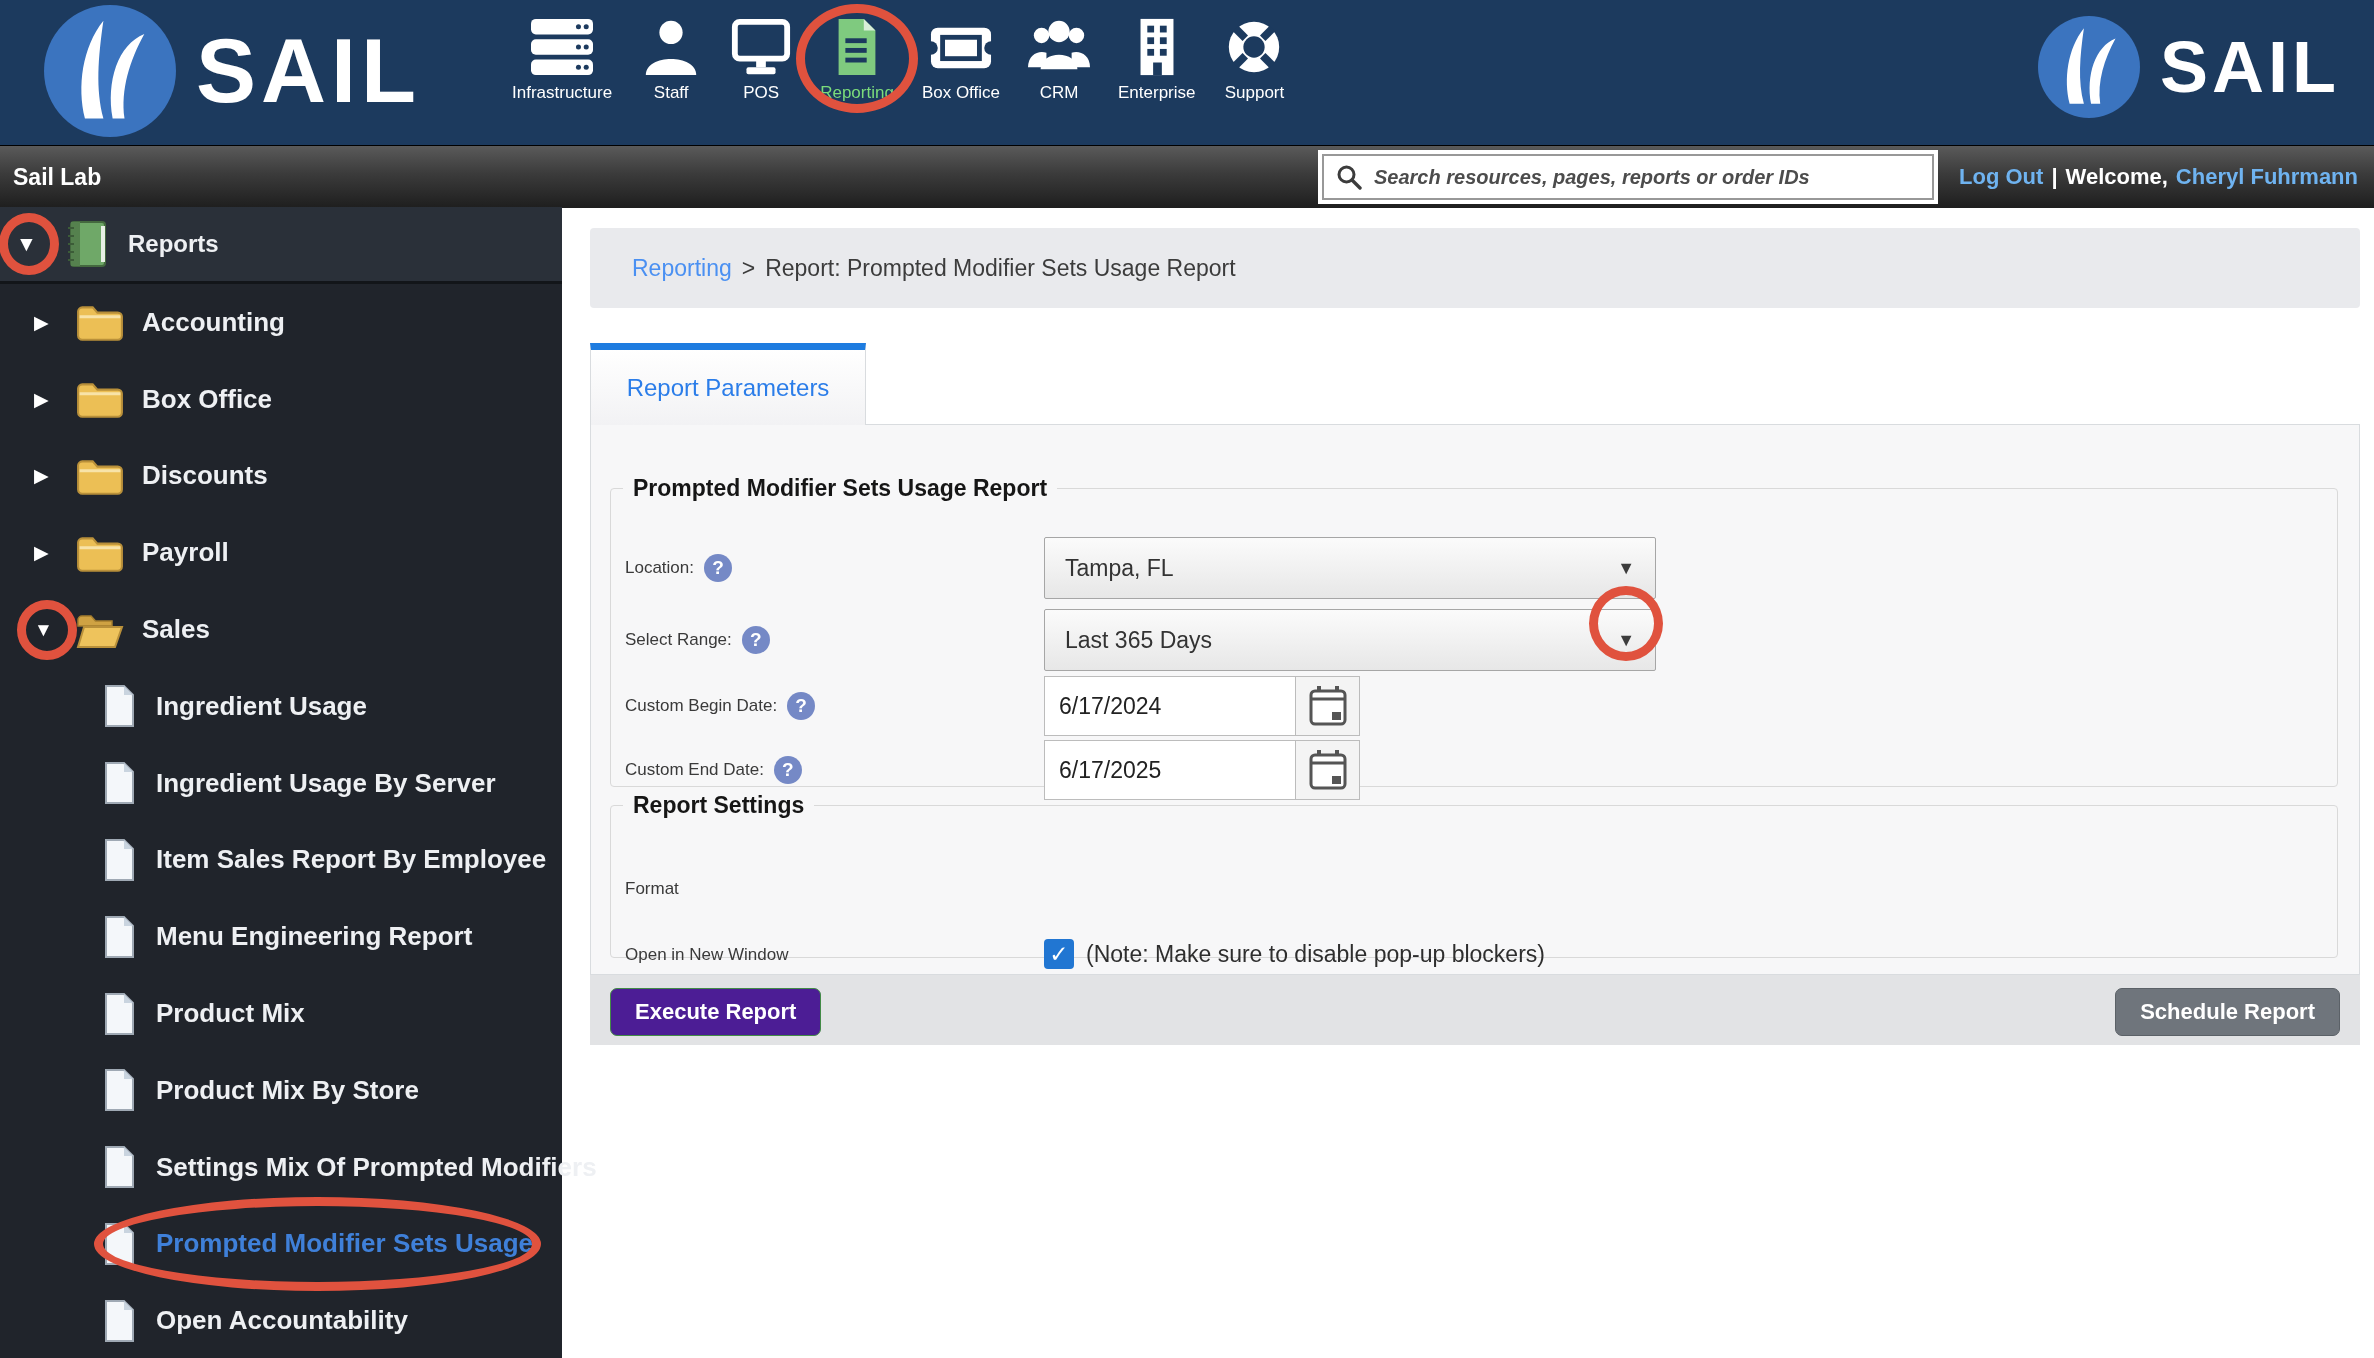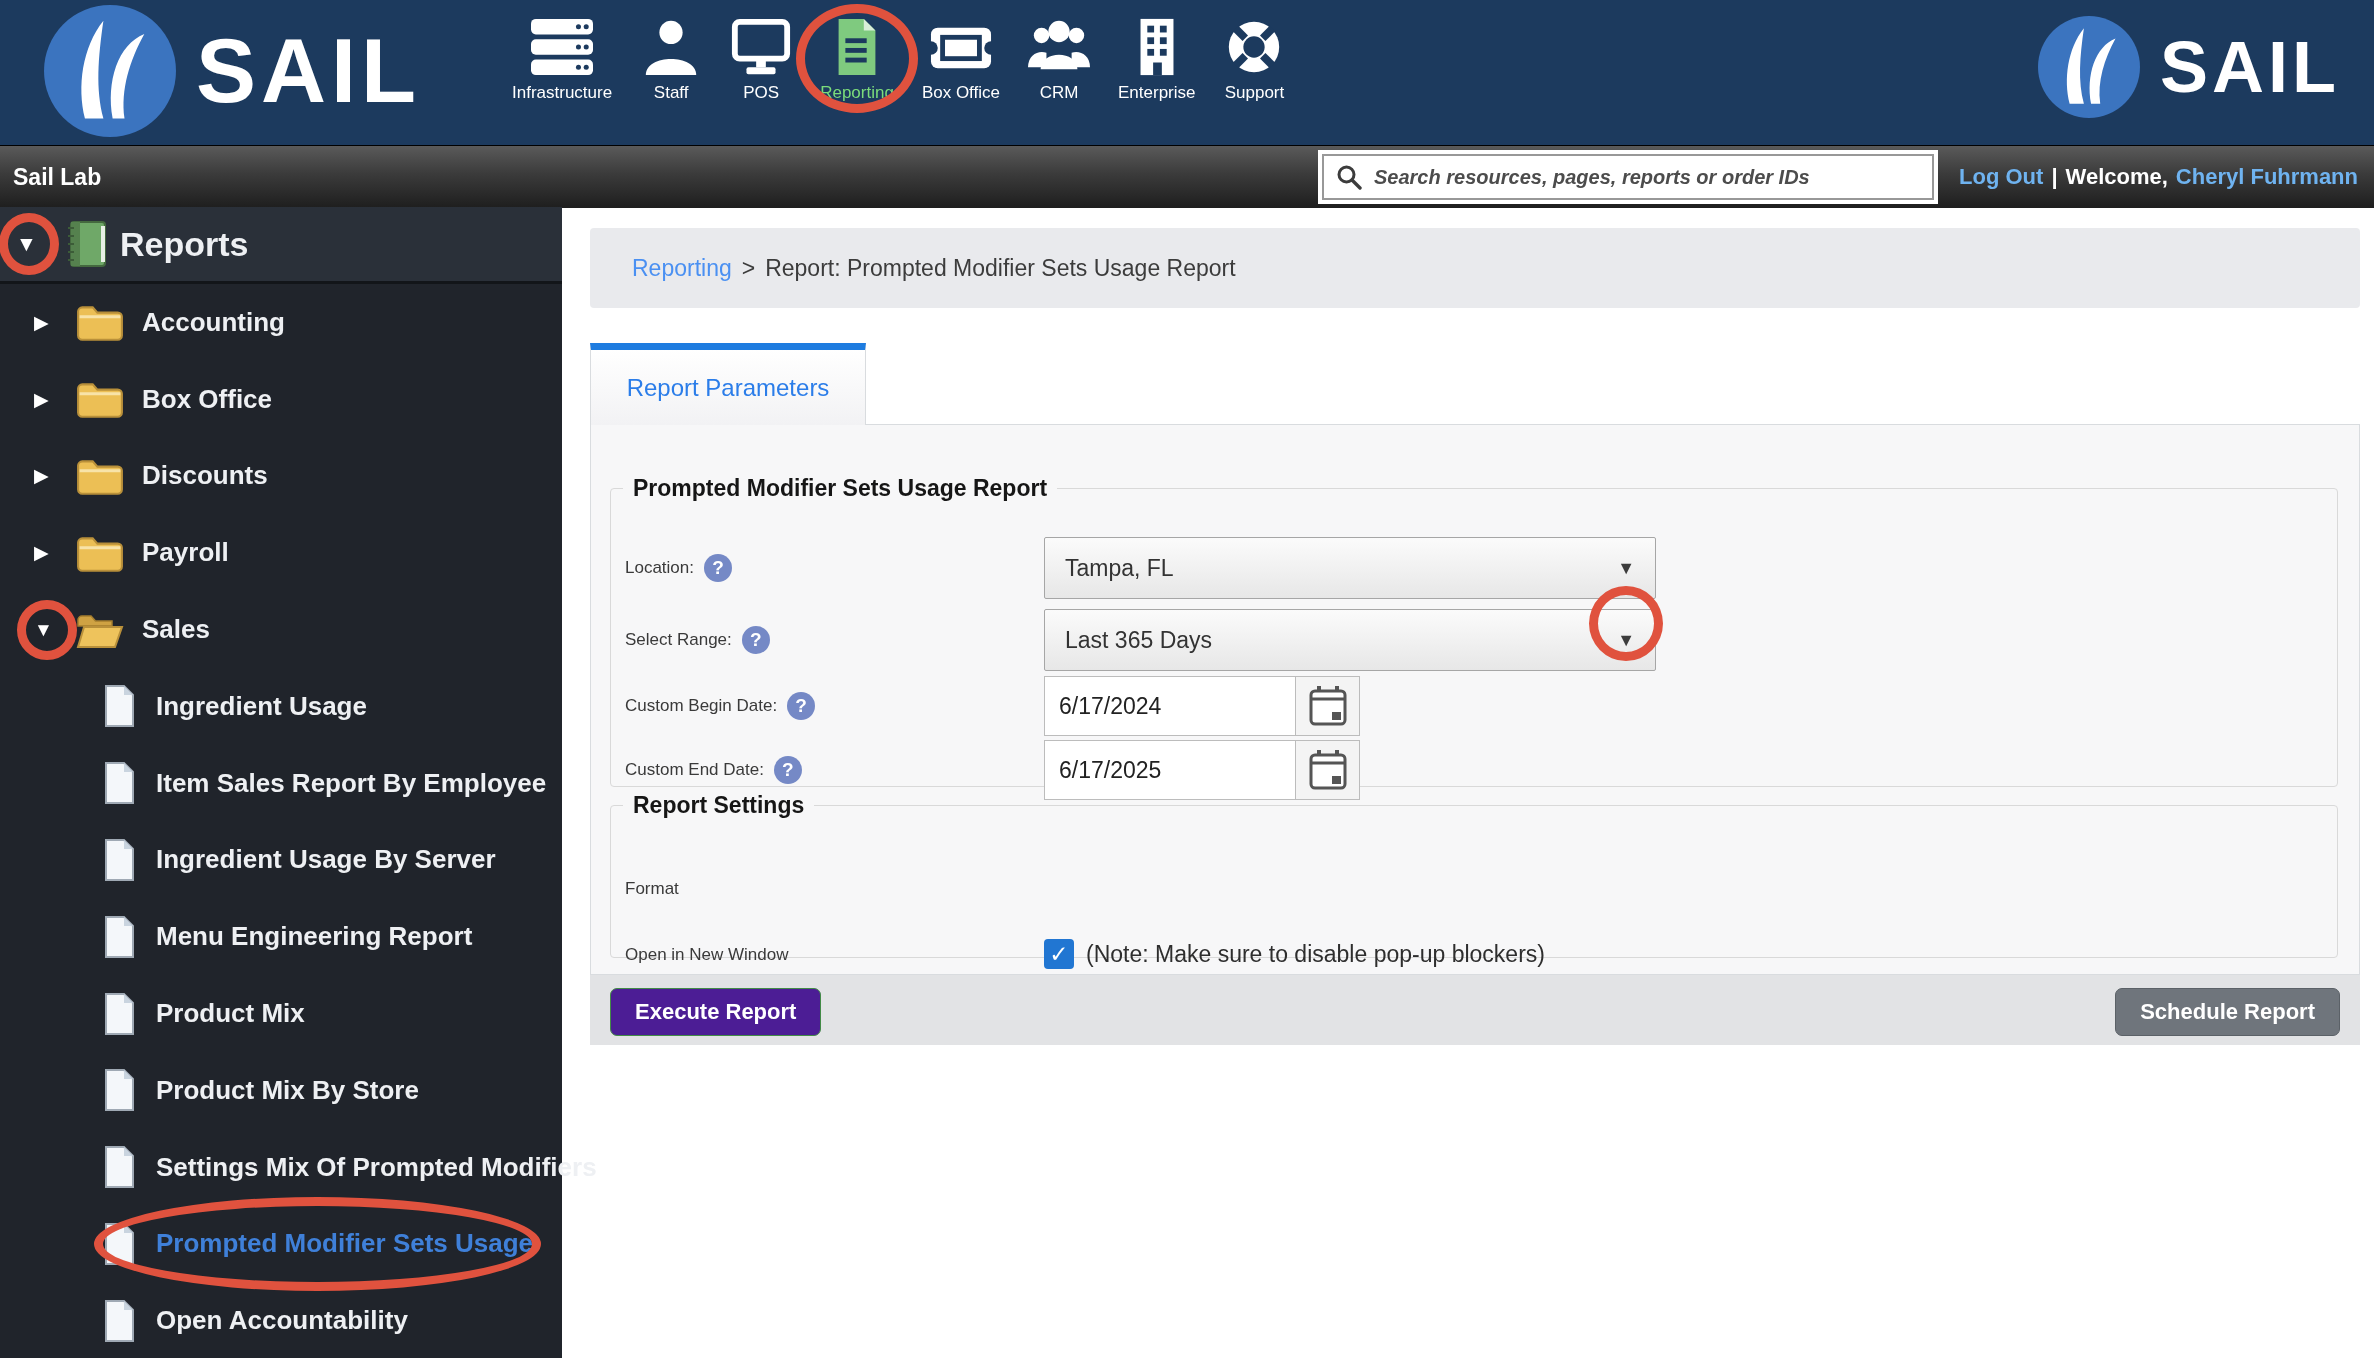--- a/index.html
+++ b/index.html
@@ -37,21 +37,21 @@
     font-size:22px;font-weight:bold;color:#fff;display:flex;gap:8px;white-space:nowrap}
   .logout,.username{color:#6fb3f0;text-decoration:none;cursor:pointer}
 
   
   .sidebar{position:absolute;left:0;top:207px;width:562px;height:1151px;background:#20242b}
   .side-root{height:74px;background:#2a3039;border-bottom:3px solid #121519;
     display:flex;align-items:center;padding-left:16px;cursor:pointer}
   .side-root .caret{font-size:21px}
   .side-root .sicon{margin-left:22px}
   .side-root .sicon svg{width:46px;height:48px;display:block}
-  .side-root .side-label{margin-left:10px;font-size:34px}
+  .side-root .side-label{margin-left:18px;font-size:24px}
   .side-item{height:76.8px;display:flex;align-items:center;cursor:pointer}
   .caret{width:26px;color:#fff;font-size:19px;flex:0 0 auto}
   .side-item.folder{padding-left:34px}
   .side-item.folder .sicon{margin-left:16px}
   .side-item.folder .sicon svg{width:48px;height:38px;display:block}
   .side-item.folder .side-label{margin-left:18px}
   .side-item.leaf{padding-left:102px}
   .side-item.leaf .sicon svg{width:34px;height:42px;display:block}
   .side-item.leaf .side-label{margin-left:20px}
   .side-label{font-size:26px;font-weight:bold;color:#eef0f3;white-space:nowrap}
@@ -363,32 +363,32 @@
   </div>
 
   <div class="side-item leaf">
 
     <span class="sicon">
           <svg viewBox="0 0 34 42">
             <path d="M4 1 L22 1 L31 10 L31 41 L4 41 Z" fill="#f4f7fa" stroke="#9fa9b4" stroke-width="2"></path>
             <path d="M22 1 L22 10 L31 10 Z" fill="#c9d4df"></path>
           </svg>
         </span>
+    <span class="side-label">Ingredient Usage By Server</span>
+  </div>
+
+  <div class="side-item leaf">
+
+    <span class="sicon">
+          <svg viewBox="0 0 34 42">
+            <path d="M4 1 L22 1 L31 10 L31 41 L4 41 Z" fill="#f4f7fa" stroke="#9fa9b4" stroke-width="2"></path>
+            <path d="M22 1 L22 10 L31 10 Z" fill="#c9d4df"></path>
+          </svg>
+        </span>
     <span class="side-label">Item Sales Report By Employee</span>
-  </div>
-
-  <div class="side-item leaf">
-
-    <span class="sicon">
-          <svg viewBox="0 0 34 42">
-            <path d="M4 1 L22 1 L31 10 L31 41 L4 41 Z" fill="#f4f7fa" stroke="#9fa9b4" stroke-width="2"></path>
-            <path d="M22 1 L22 10 L31 10 Z" fill="#c9d4df"></path>
-          </svg>
-        </span>
-    <span class="side-label">Ingredient Usage By Server</span>
   </div>
 
   <div class="side-item leaf">
 
     <span class="sicon">
           <svg viewBox="0 0 34 42">
             <path d="M4 1 L22 1 L31 10 L31 41 L4 41 Z" fill="#f4f7fa" stroke="#9fa9b4" stroke-width="2"></path>
             <path d="M22 1 L22 10 L31 10 Z" fill="#c9d4df"></path>
           </svg>
         </span>

